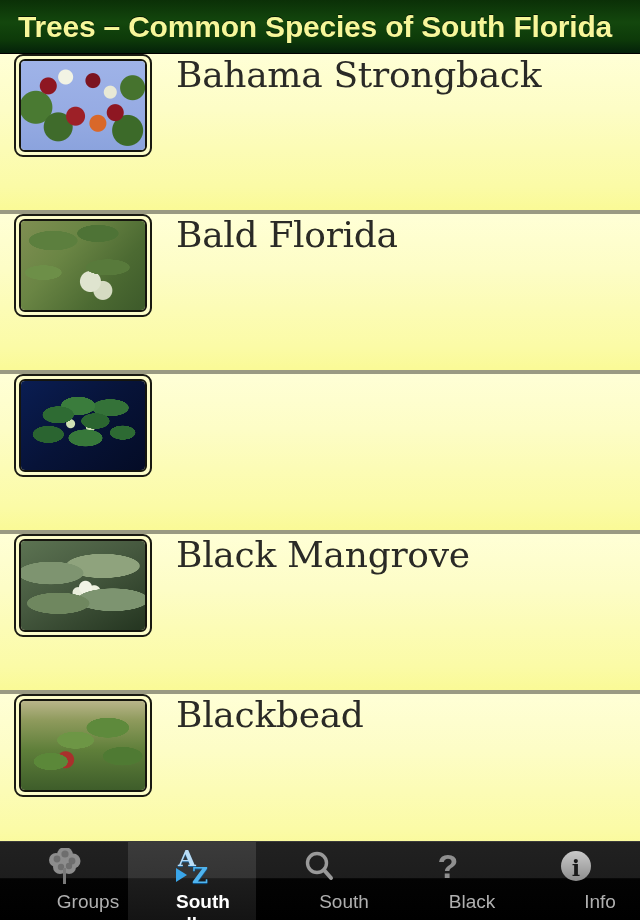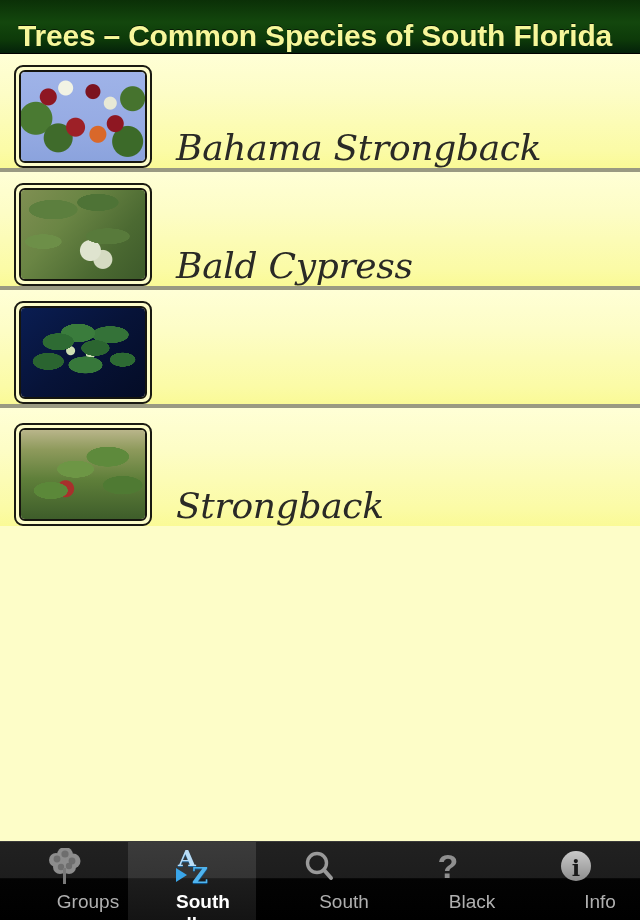--- a/index.html
+++ b/index.html
@@ -20,21 +20,21 @@
     flex-direction: column;
     background: #fbfbd0;
   }
 
   
   #header {
     height: 54px;
     flex: 0 0 54px;
     background: linear-gradient(to bottom, #0b3007 0%, #13470d 42%, #0d3a09 75%, #04210a 100%);
     display: flex;
-    align-items: flex-end;
+    align-items: center;
     padding-left: 18px;
     border-bottom: 1px solid #000;
   }
   #header-title {
     color: #f7f79a;
     font-family: "Liberation Sans", sans-serif;
     font-weight: bold;
     font-size: 30px;
     letter-spacing: -0.2px;
     white-space: nowrap;
@@ -43,27 +43,26 @@
 
   
   #list {
     flex: 1 1 auto;
     overflow: hidden;
     background: #fdfdc8;
   }
 
   .row {
     position: relative;
-    height: 118px;
-    display: flex;
-    align-items: flex-end;
+    height: 160px;
+    display: flex;
+    align-items: flex-start;
     background: linear-gradient(to bottom, #ffffd6 0%, #fdfdc6 35%, #fbfba6 85%, #fafa96 100%);
     border-bottom: 4px solid #9a9a82;
     padding-left: 14px;
-    font-style: italic;
   }
   .row:last-child { border-bottom: none; }
 
   .thumb-frame {
     flex: 0 0 auto;
     width: 138px;
     height: 103px;
     border: 2px solid #1a1a12;
     border-radius: 9px;
     padding: 3px;
@@ -254,39 +253,47 @@
       </div>
       <div class="row-label">Bahama Strongback</div>
     </div>
 
     <div class="row">
       <div class="thumb-frame">
         <div class="thumb-inner">
             <div class="thumb-art art-cypress"></div>
           </div>
       </div>
-      <div class="row-label">Bald Cypress</div>
+      <div class="row-label">Bald Florida</div>
     </div>
 
     <div class="row">
       <div class="thumb-frame">
         <div class="thumb-inner">
             <div class="thumb-art art-ironwood"></div>
           </div>
       </div>
     </div>
 
+    <div class="row">
+      <div class="thumb-frame">
+        <div class="thumb-inner">
+            <div class="thumb-art art-mangrove"></div>
+          </div>
+      </div>
+      <div class="row-label">Black Mangrove</div>
+    </div>
 
     <div class="row">
       <div class="thumb-frame">
         <div class="thumb-inner">
             <div class="thumb-art art-blackbead"></div>
           </div>
       </div>
-      <div class="row-label">Strongback</div>
+      <div class="row-label">Blackbead</div>
     </div>
 
 
   </div>
 
   <div id="tabbar">
 
     <div class="tab">
       <div class="tab-icon">
         <svg width="48" height="40" viewBox="0 0 48 40">

